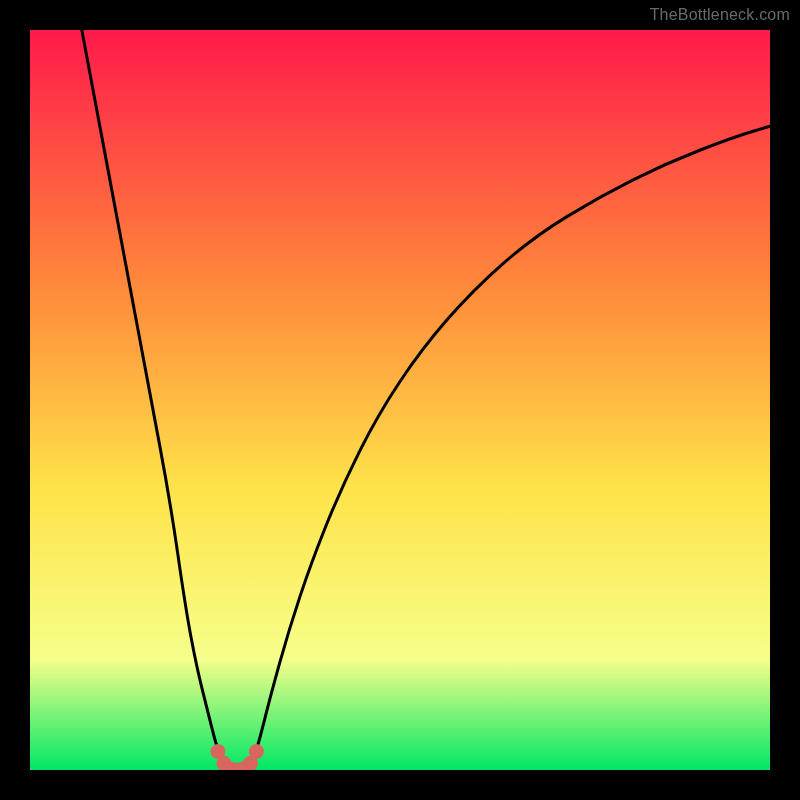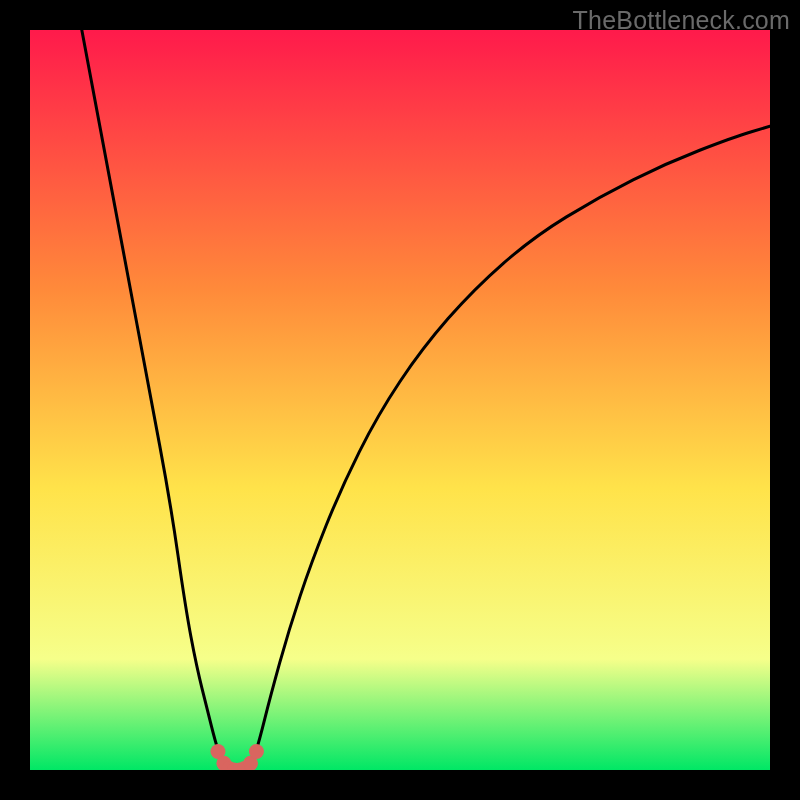--- a/index.html
+++ b/index.html
@@ -1,18 +1,18 @@
 <!DOCTYPE html>
 <html><head>
 <meta charset="utf-8">
 <style>
   html,body{margin:0;padding:0;width:800px;height:800px;background:#000;overflow:hidden;font-family:Arial,Helvetica,sans-serif}
   .stage{position:absolute;left:0;top:0;width:800px;height:800px;background:#000}
   .plot{position:absolute;left:30px;top:30px;width:740px;height:740px}
-  .watermark{position:absolute;top:6px;right:10px;color:#6a6a6a;font-size:25px;letter-spacing:0.2px;font-family:Arial,Helvetica,sans-serif}
+  .watermark{position:absolute;top:6px;right:10px;color:#6a6a6a;font-size:16px;letter-spacing:0.2px;font-family:Arial,Helvetica,sans-serif}
   svg{display:block}
 </style>
 </head>
 <body>
 
 <div class="stage">
   <div class="watermark">TheBottleneck.com</div>
   <div class="plot">
     <svg id="chart-svg" width="740" height="740" viewBox="0 0 740 740" preserveAspectRatio="none">
       <defs>

